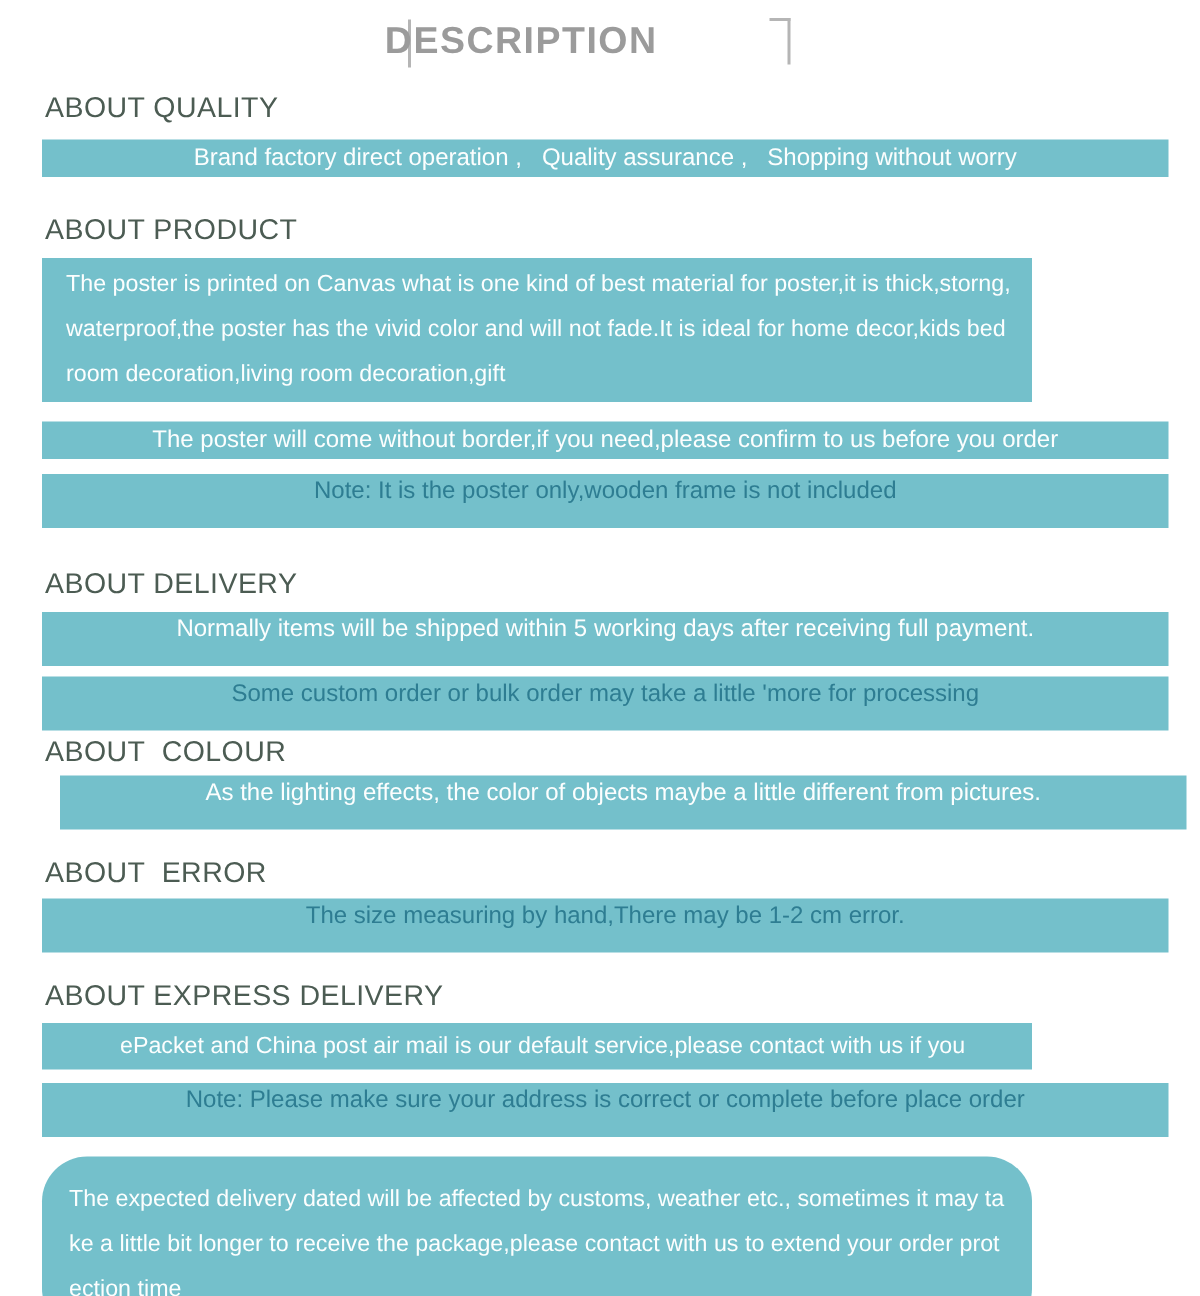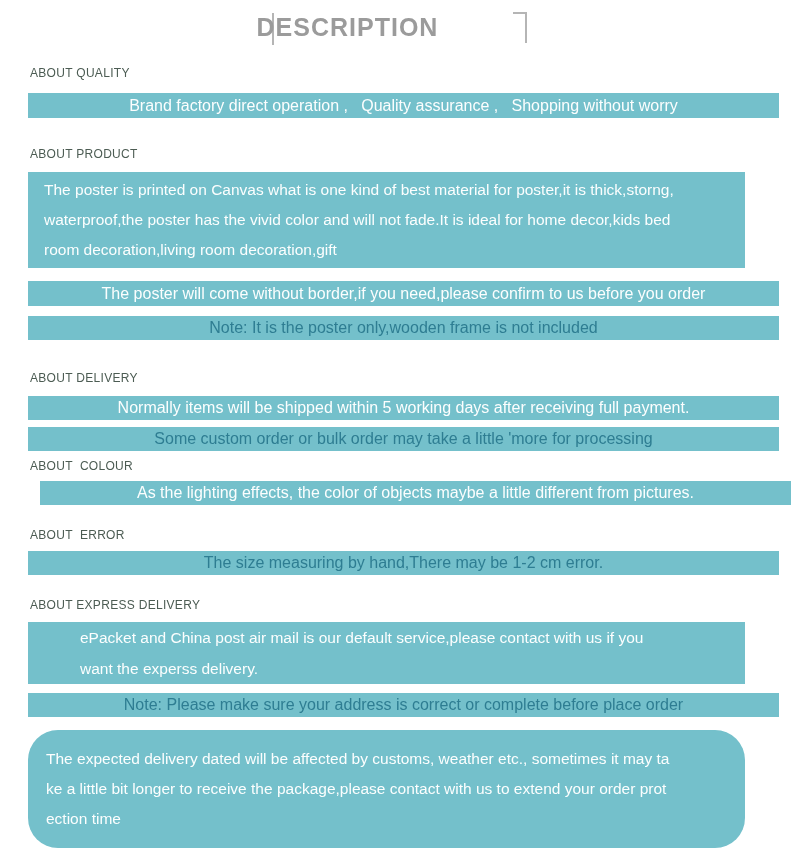--- a/index.html
+++ b/index.html
@@ -37,47 +37,47 @@
     position: absolute;
     left: 513px; top: 12px;
     width: 14px; height: 31px;
     border-top: 2px solid #b5b5b5;
     border-right: 2px solid #b5b5b5;
   }
 
   
   h2.sec-heading {
     margin-left: 30px;
-    font-size: 12px;
+    font-size: 19px;
     line-height: 22px;
     font-weight: 500;
     color: #4c5c53;
     white-space: pre;
     letter-spacing: 0.3px;
   }
 
   
   .bar {
     margin-left: 28px;
     width: 751px;
     height: 25px;
     line-height: 25px;
     background: #74c0cb;
     color: #fcfefe;
     font-size: 16px;
     text-align: center;
     white-space: pre;
     overflow: hidden;
   }
-  .bar.slim { height: 24px; line-height: 24px; }
+  .bar.slim { height: 36px; line-height: 24px; }
   .bar.dark { color: #2e7d92; }
 
   .box {
     margin-left: 28px;
-    width: 717px;
+    width: 660px;
     background: #74c0cb;
     color: #fcfefe;
     font-size: 15.5px;
     overflow: hidden;
   }
   .box .line { line-height: 30px; white-space: pre; }
   .box.product { padding: 3px 16px; }
   .box.express { padding: 0 4px 0 52px; }
   .box.express .line { line-height: 31px; }
   .box.final { padding: 14px 18px; border-radius: 30px; }
@@ -122,20 +122,19 @@
 
 <h2 class="sec-heading mt22">ABOUT  COLOUR</h2>
 <div class="bar slim mt4">As the lighting effects, the color of objects maybe a little different from pictures.</div>
 
 <h2 class="sec-heading mt19">ABOUT  ERROR</h2>
 <div class="bar slim dark mt5">The size measuring by hand,There may be 1-2 cm error.</div>
 
 <h2 class="sec-heading mt19">ABOUT EXPRESS DELIVERY</h2>
 <div class="box express mt6">
   <div class="line">ePacket and China post air mail is our default service,please contact with us if you</div>
-  <div class="line">want the experss delivery.</div>
 </div>
 <div class="bar slim dark mt9">Note: Please make sure your address is correct or complete before place order</div>
 <div class="box final mt13">
   <div class="line">The expected delivery dated will be affected by customs, weather etc., sometimes it may ta</div>
   <div class="line">ke a little bit longer to receive the package,please contact with us to extend your order prot</div>
   <div class="line">ection time</div>
 </div>
 
 </body></html>

